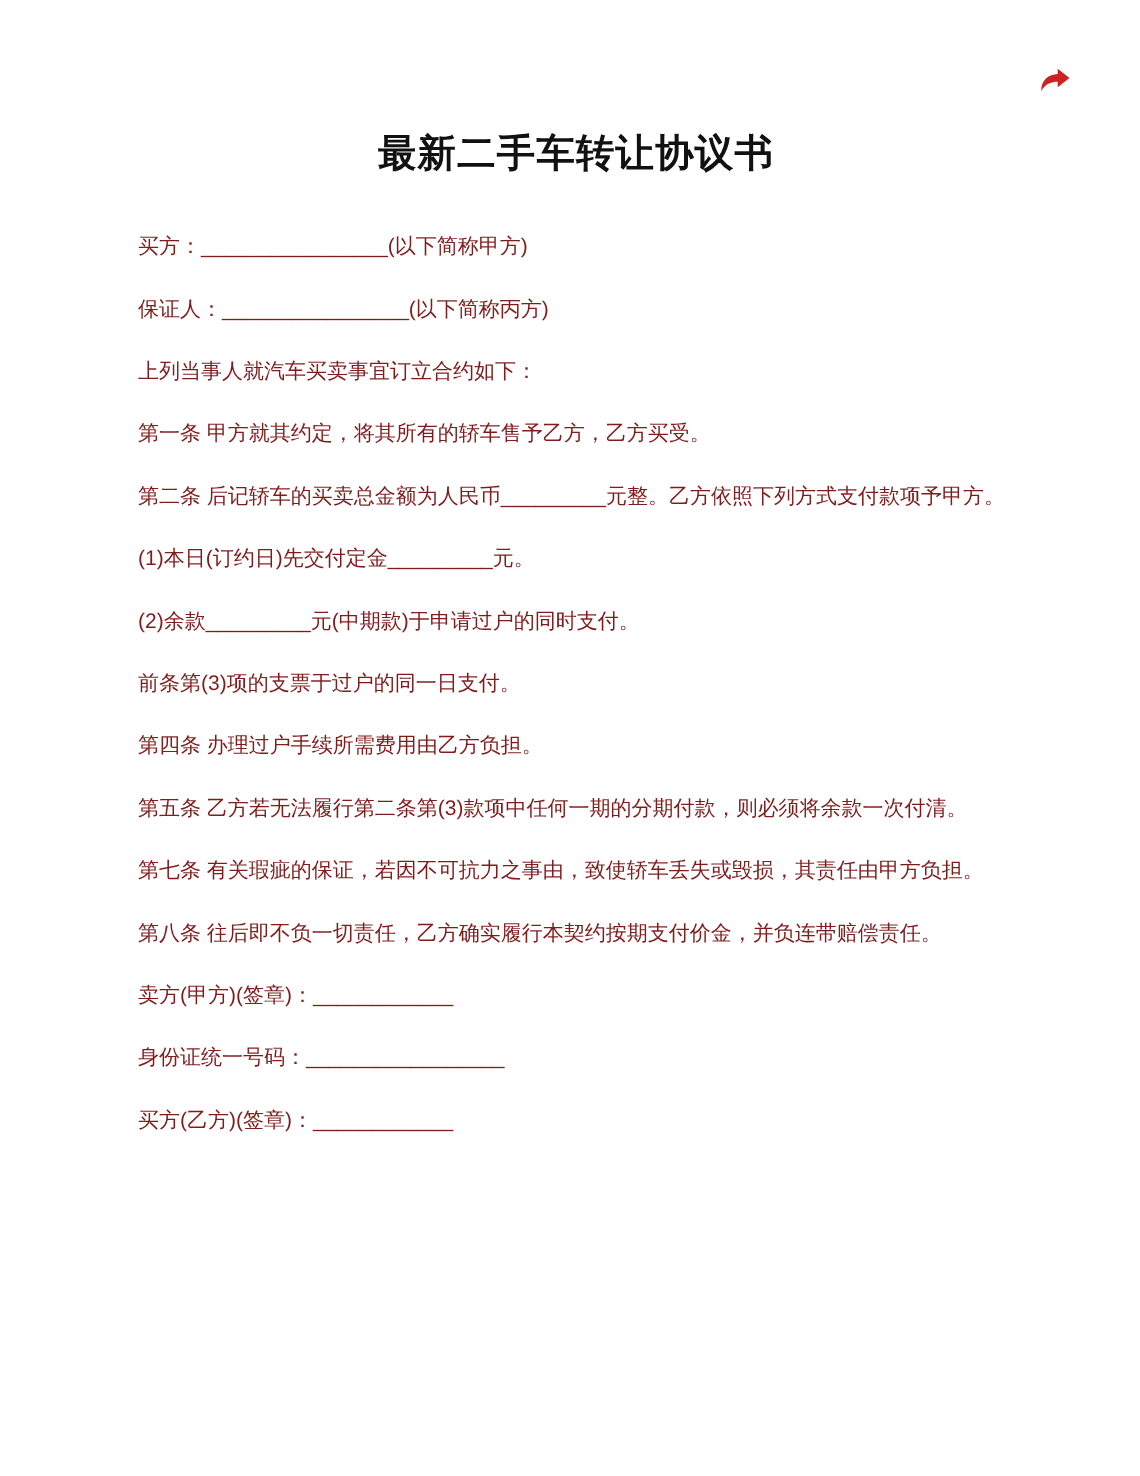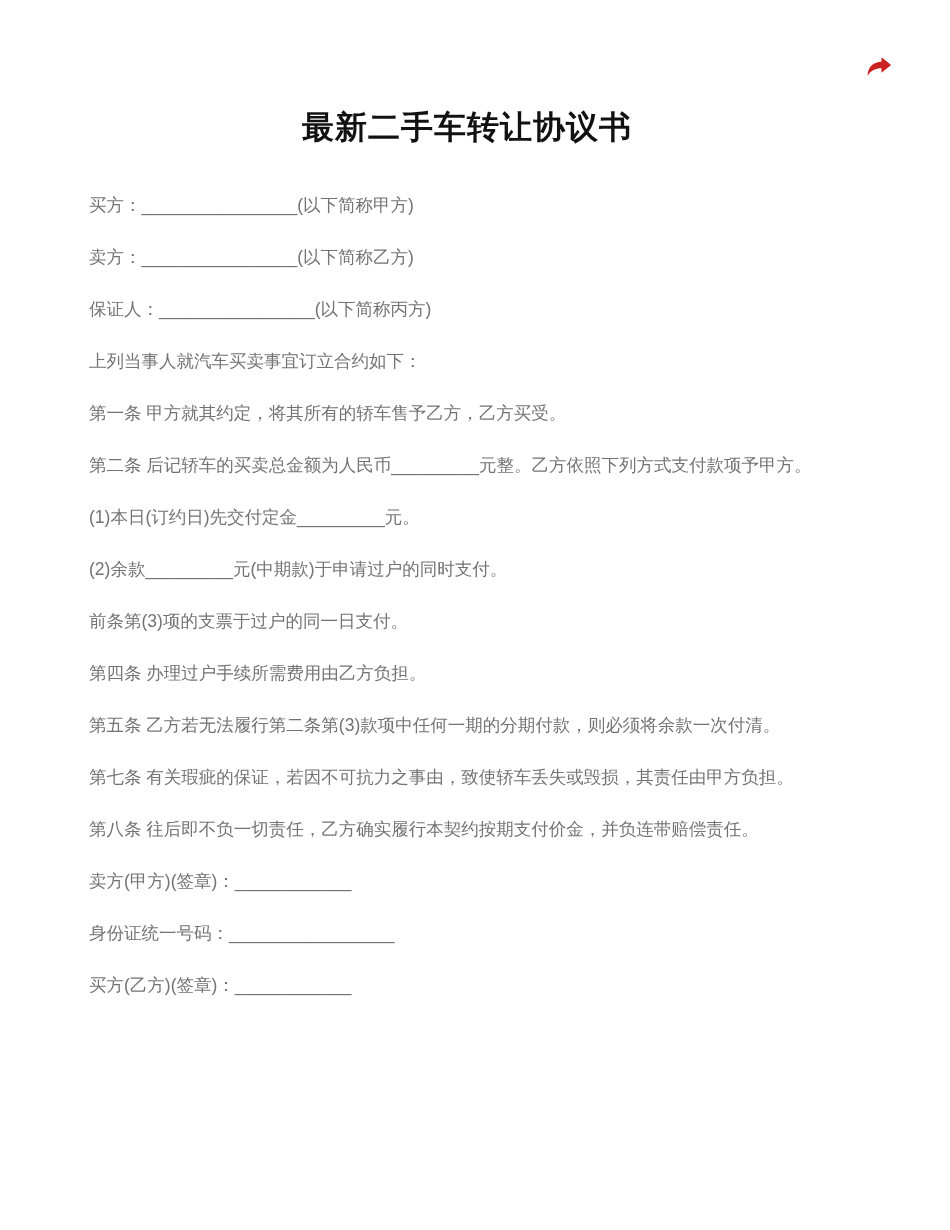--- a/index.html
+++ b/index.html
@@ -7,37 +7,37 @@
     padding: 0;
     background: #ffffff;
     font-family: "Liberation Sans", "DejaVu Sans", sans-serif;
   }
   .page {
     position: relative;
     width: 950px;
     height: 1230px;
     background: #ffffff;
     box-sizing: border-box;
-    padding: 106px 105px 0 89px;
+    padding: 106px 105px 0 115px;
     color: #1c1c1c;
     overflow: hidden;
   }
   .doc-title {
     margin: 0 0 40px 0;
     text-align: center;
     font-size: 32px;
     font-weight: bold;
     color: #111111;
     letter-spacing: 1px;
   }
   .doc-body p {
     margin: 0 0 22px 0;
     font-size: 17.5px;
     line-height: 30px;
-    color: #737373;
+    color: #7f1d1d;
     word-break: break-all;
   }
   .share-btn {
     position: absolute;
     top: 56px;
     right: 58px;
     width: 26px;
     height: 22px;
     cursor: pointer;
     border: none;
@@ -57,21 +57,20 @@
       <svg viewBox="0 0 32 26" xmlns="http://www.w3.org/2000/svg">
         <path d="M2 24 C2 12 10 7 19 6.5 L19 1 L31 10.5 L19 20 L19 14.5 C12 14.5 6 17 2 24 Z" fill="#cc2222"></path>
       </svg>
     </span>
   </button>
 
   <h1 class="doc-title">最新二手车转让协议书</h1>
 
   <div class="doc-body">
     <p>买方：________________(以下简称甲方)</p>
-    <p>卖方：________________(以下简称乙方)</p>
     <p>保证人：________________(以下简称丙方)</p>
     <p>上列当事人就汽车买卖事宜订立合约如下：</p>
     <p>第一条 甲方就其约定，将其所有的轿车售予乙方，乙方买受。</p>
     <p>第二条 后记轿车的买卖总金额为人民币_________元整。乙方依照下列方式支付款项予甲方。</p>
     <p>(1)本日(订约日)先交付定金_________元。</p>
     <p>(2)余款_________元(中期款)于申请过户的同时支付。</p>
     <p>前条第(3)项的支票于过户的同一日支付。</p>
     <p>第四条 办理过户手续所需费用由乙方负担。</p>
     <p>第五条 乙方若无法履行第二条第(3)款项中任何一期的分期付款，则必须将余款一次付清。</p>
     <p>第七条 有关瑕疵的保证，若因不可抗力之事由，致使轿车丢失或毁损，其责任由甲方负担。</p>

